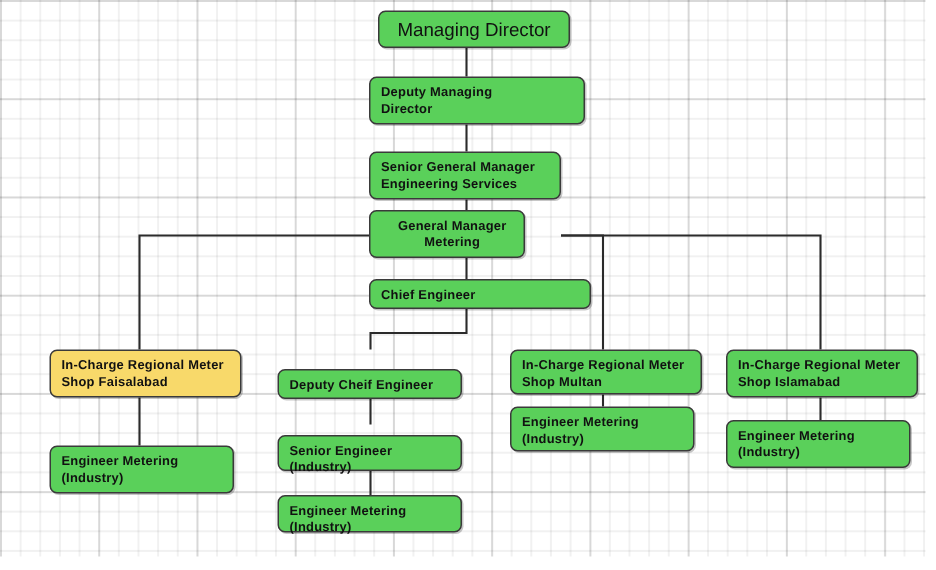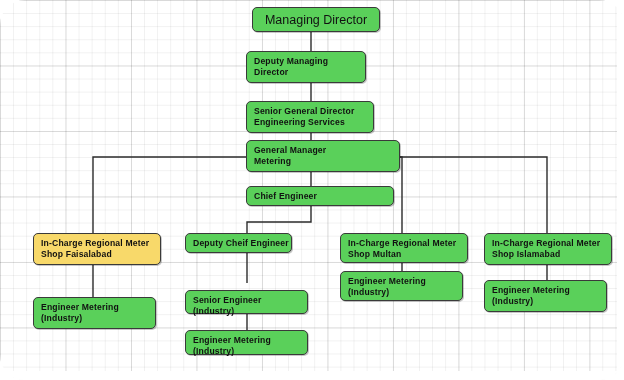--- a/index.html
+++ b/index.html
@@ -18,21 +18,20 @@
       linear-gradient(to right, rgba(0,0,0,0.10) 1px, transparent 1px),
       linear-gradient(to bottom, rgba(0,0,0,0.10) 1px, transparent 1px);
     background-size:
       13.1px 13.1px,
       13.1px 13.1px,
       65.5px 65.5px,
       65.5px 65.5px;
     background-position: 0 0, 0 0, 0 0, 0 0;
     overflow: hidden;
     font-family: "Liberation Sans", sans-serif;
-    border-radius: 25px;
   }
   
   #bottom-mask {
     position: absolute;
     left: 0;
     top: 371px;
     width: 624px;
     height: 9px;
     background: #ffffff;
   }
@@ -97,32 +96,32 @@
       <path d="M 311 206 L 311 222 L 247 222 L 247 233" fill="none" stroke="#2b2b2b" stroke-width="1.4" stroke-linejoin="miter"></path>
       <path d="M 93 265 L 93 297" fill="none" stroke="#2b2b2b" stroke-width="1.4" stroke-linejoin="miter"></path>
       <path d="M 247 253 L 247 283" fill="none" stroke="#2b2b2b" stroke-width="1.4" stroke-linejoin="miter"></path>
       <path d="M 247 307 L 247 330" fill="none" stroke="#2b2b2b" stroke-width="1.4" stroke-linejoin="miter"></path>
       <path d="M 402 263 L 402 271" fill="none" stroke="#2b2b2b" stroke-width="1.4" stroke-linejoin="miter"></path>
       <path d="M 547 265 L 547 280" fill="none" stroke="#2b2b2b" stroke-width="1.4" stroke-linejoin="miter"></path>
     </svg>
 
   <div id="node-layer">
       <div class="node root" style="left: 252px; top: 7px; width: 128px; height: 25px; background: rgb(90, 208, 90);">Managing Director</div>
-      <div class="node" style="left: 246px; top: 51px; width: 120px; height: 32px; background: rgb(90, 208, 90);">Deputy Managing
+      <div class="node" style="left: 246px; top: 51px; width: 144px; height: 32px; background: rgb(90, 208, 90);">Deputy Managing
 Director</div>
-      <div class="node" style="left: 246px; top: 101px; width: 128px; height: 32px; background: rgb(90, 208, 90);">Senior General Director
+      <div class="node" style="left: 246px; top: 101px; width: 128px; height: 32px; background: rgb(90, 208, 90);">Senior General Manager
 Engineering Services</div>
-      <div class="node" style="left: 246px; top: 140px; width: 154px; height: 32px; background: rgb(90, 208, 90);">General Manager
+      <div class="node" style="left: 246px; top: 140px; width: 104px; height: 32px; background: rgb(90, 208, 90); text-align: center;">General Manager
 Metering</div>
       <div class="node" style="left: 246px; top: 186px; width: 148px; height: 20px; background: rgb(90, 208, 90);">Chief Engineer</div>
       <div class="node highlight" style="left: 33px; top: 233px; width: 128px; height: 32px; background: rgb(248, 217, 106);">In-Charge Regional Meter
 Shop Faisalabad</div>
       <div class="node" style="left: 33px; top: 297px; width: 123px; height: 32px; background: rgb(90, 208, 90);">Engineer Metering
 (Industry)</div>
-      <div class="node" style="left: 185px; top: 233px; width: 107px; height: 20px; background: rgb(90, 208, 90);">Deputy Cheif Engineer</div>
+      <div class="node" style="left: 185px; top: 246px; width: 123px; height: 20px; background: rgb(90, 208, 90);">Deputy Cheif Engineer</div>
       <div class="node" style="left: 185px; top: 290px; width: 123px; height: 24px; background: rgb(90, 208, 90);">Senior Engineer
 (Industry)</div>
       <div class="node" style="left: 185px; top: 330px; width: 123px; height: 25px; background: rgb(90, 208, 90);">Engineer Metering
 (Industry)</div>
       <div class="node" style="left: 340px; top: 233px; width: 128px; height: 30px; background: rgb(90, 208, 90);">In-Charge Regional Meter
 Shop Multan</div>
       <div class="node" style="left: 340px; top: 271px; width: 123px; height: 30px; background: rgb(90, 208, 90);">Engineer Metering
 (Industry)</div>
       <div class="node" style="left: 484px; top: 233px; width: 128px; height: 32px; background: rgb(90, 208, 90);">In-Charge Regional Meter
 Shop Islamabad</div>

